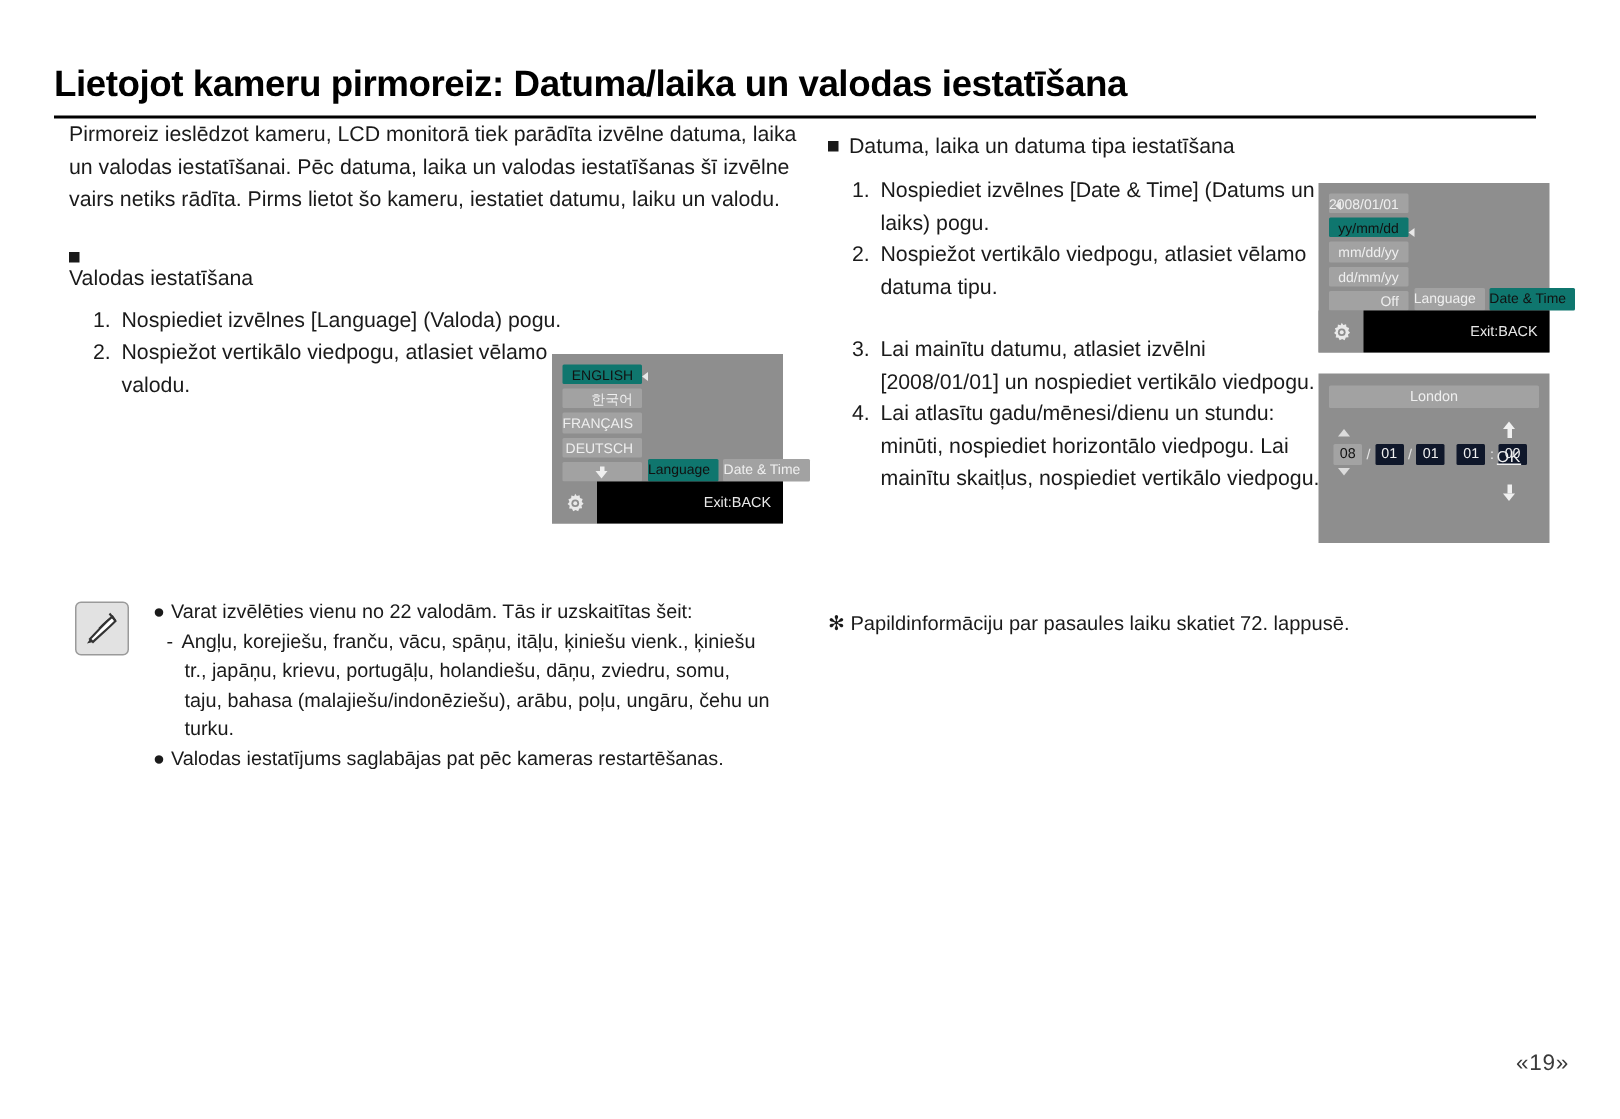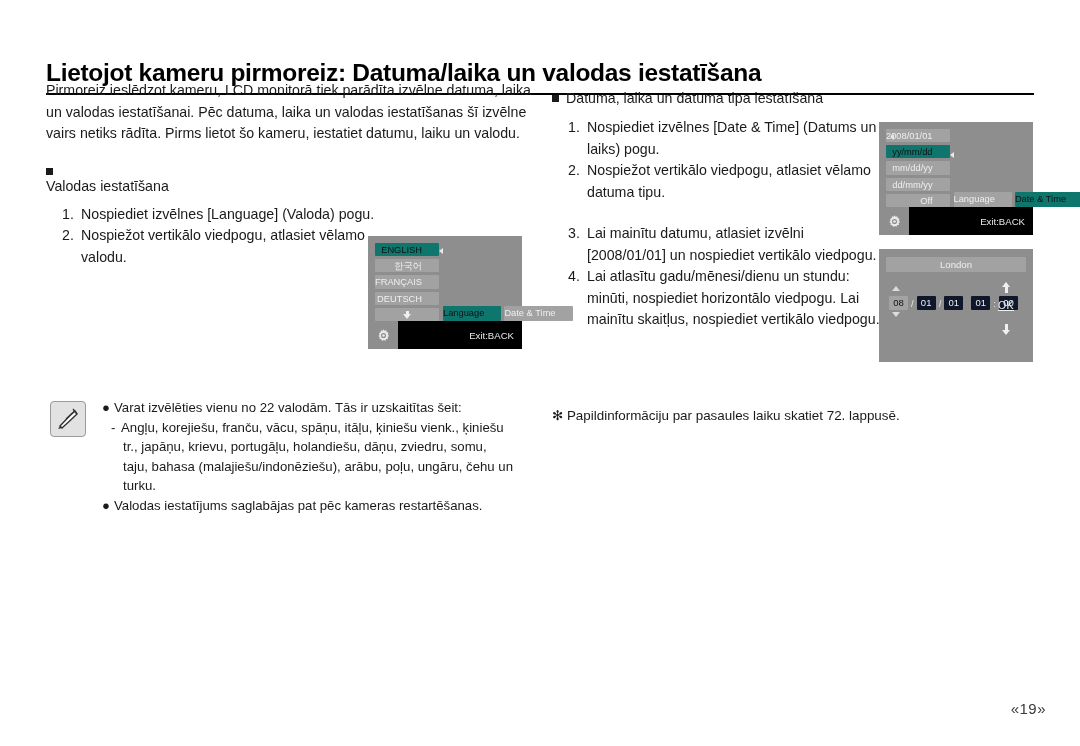--- a/index.html
+++ b/index.html
@@ -19,24 +19,23 @@
   .page {
     position: absolute;
     left: 0; top: 0;
     width: 1080px;
     height: 746px;
   }
 
   
   .title-block {
     position: absolute;
-    left: 46px;
+    left: 36px;
     top: 44px;
     width: 988px;
-    margin-top: 16px;
   }
   .title-text {
     font-size: 24.5px;
     font-weight: bold;
     letter-spacing: -0.3px;
     color: #000;
     line-height: 1.1;
     white-space: nowrap;
   }
   .title-rule {
@@ -142,21 +141,21 @@
     align-items: flex-end;
   }
 
   .lcd-item {
     height: 15px;
     line-height: 15px;
     background: #a2a2a2;
     color: #efefef;
     font-size: 9.3px;
     text-align: right;
-    padding-right: 17px;
+    padding-right: 6px;
     box-sizing: border-box;
     border-radius: 1px;
     white-space: nowrap;
     overflow: hidden;
   }
   .lcd-item.sel {
     background: #0f766e;
     color: #111111;
   }
   .lcd-item.center { text-align: center; padding-right: 0; }

